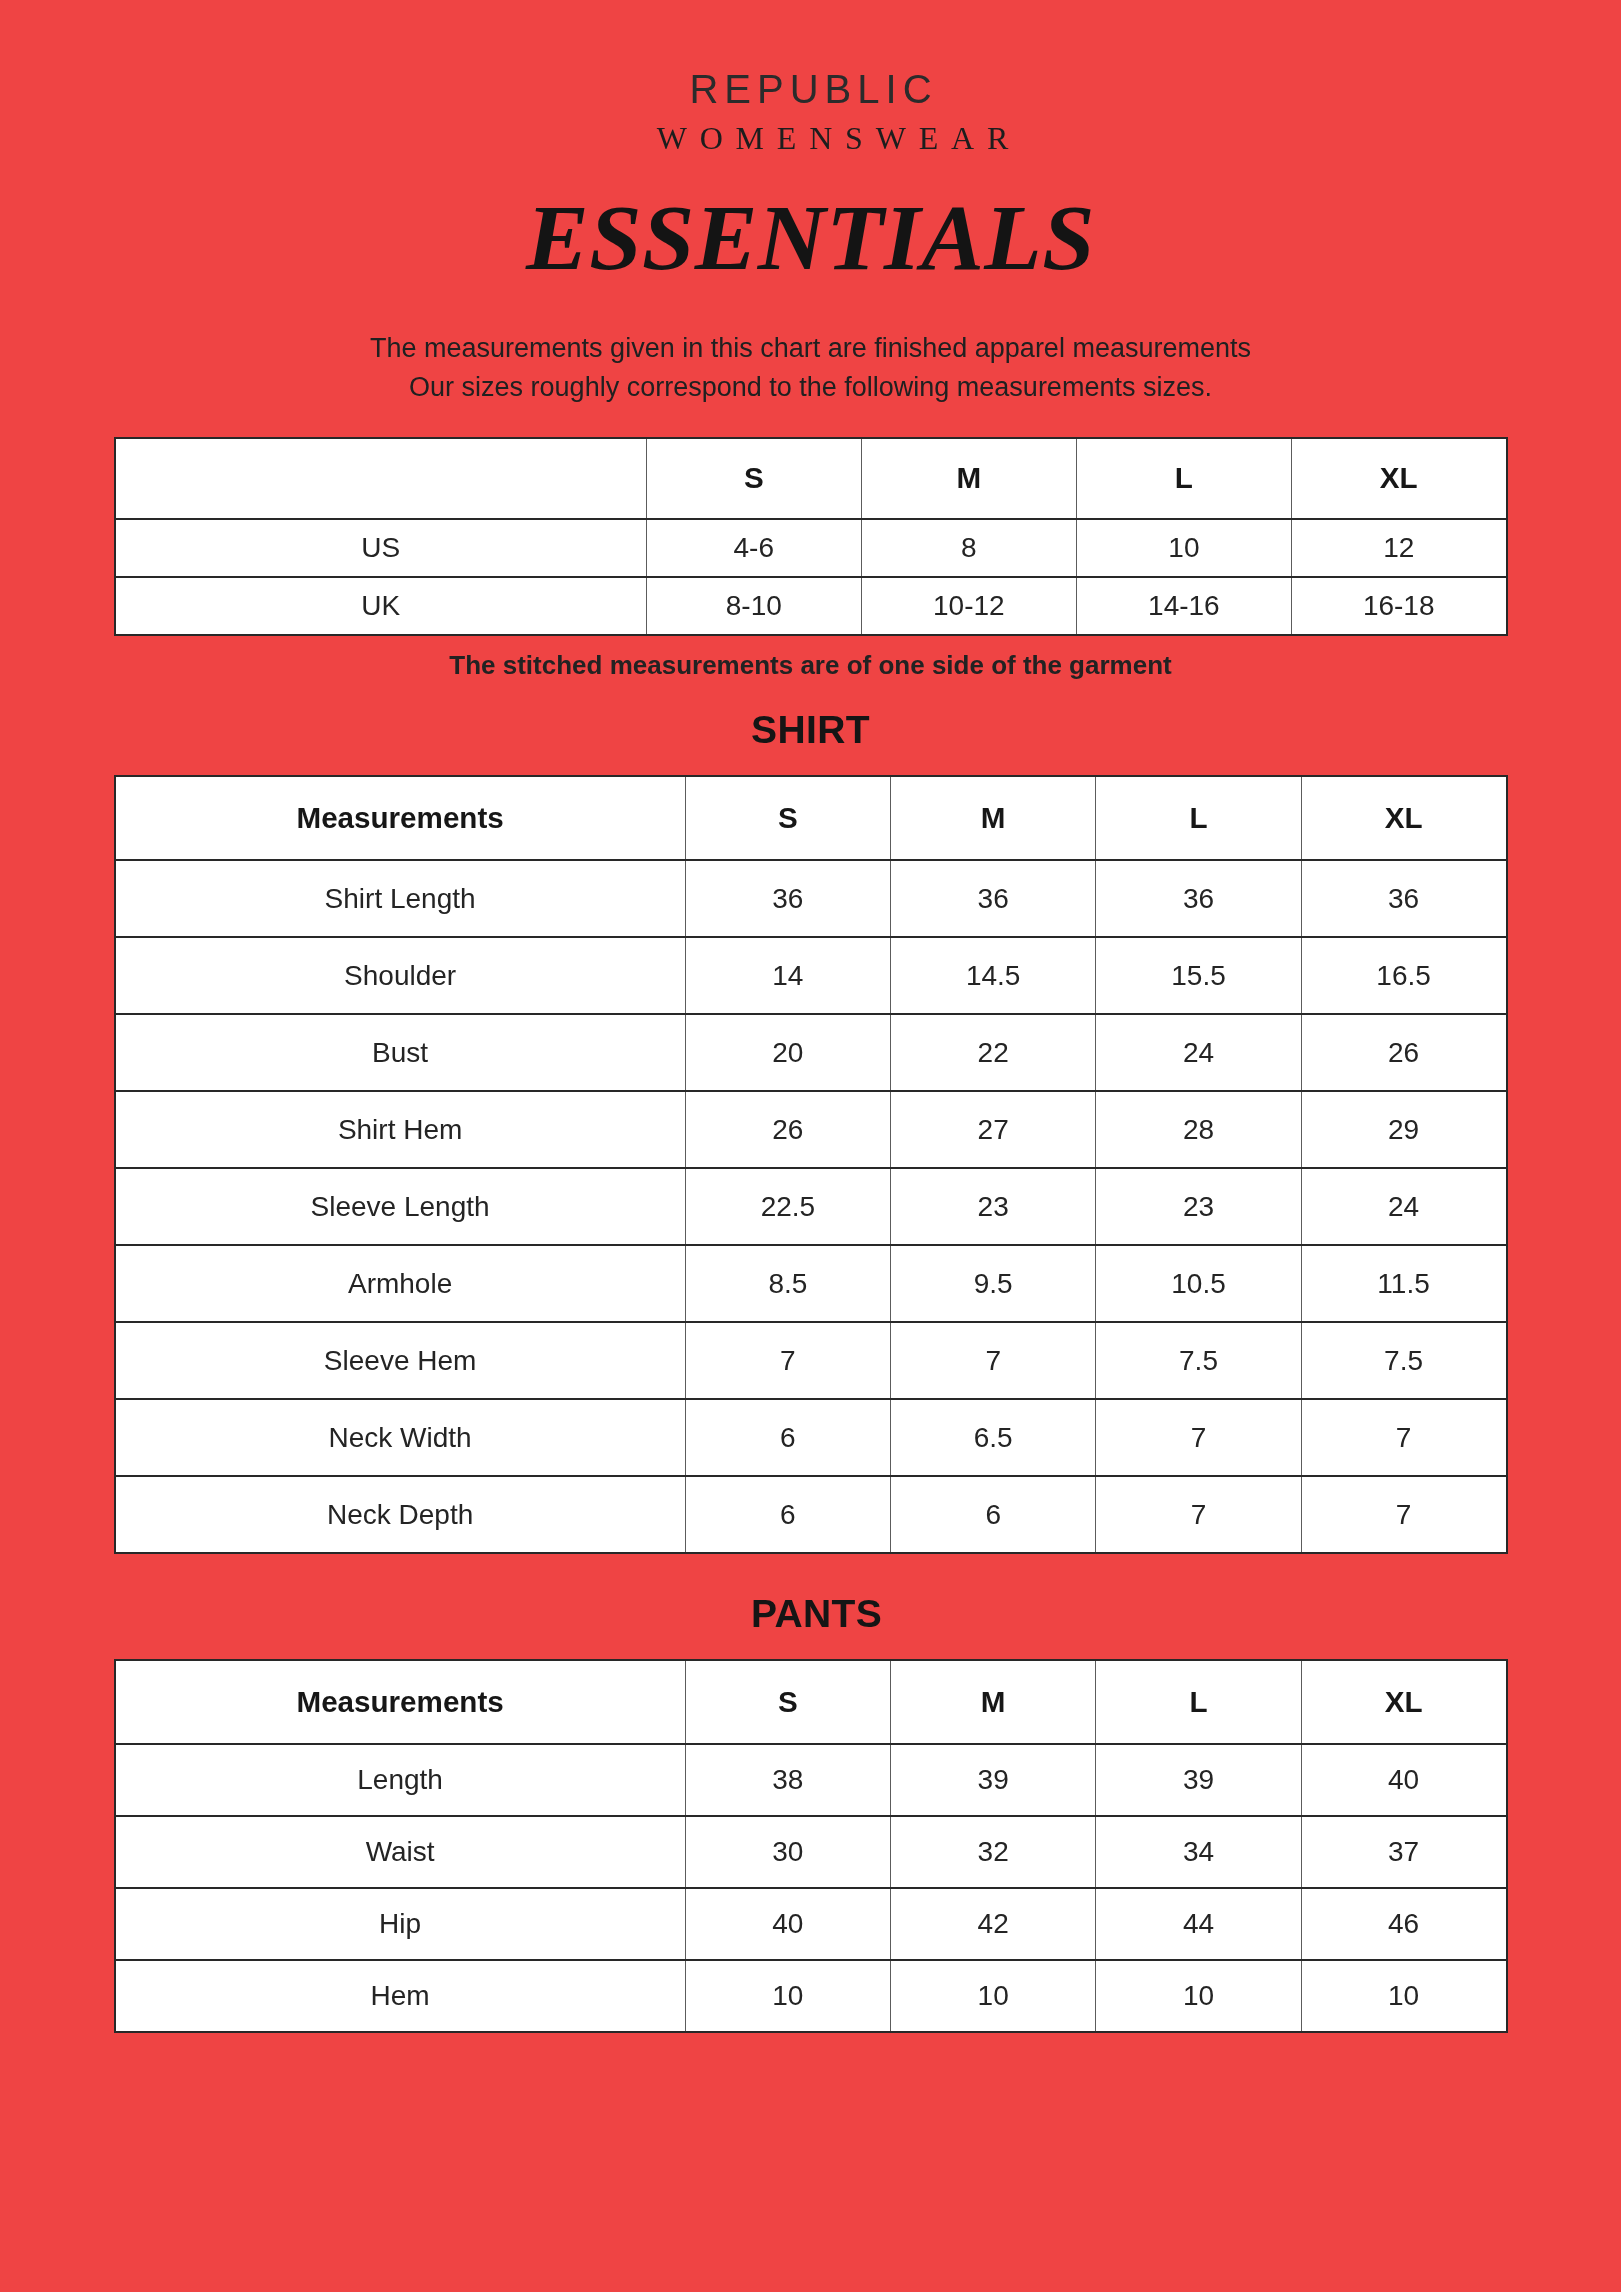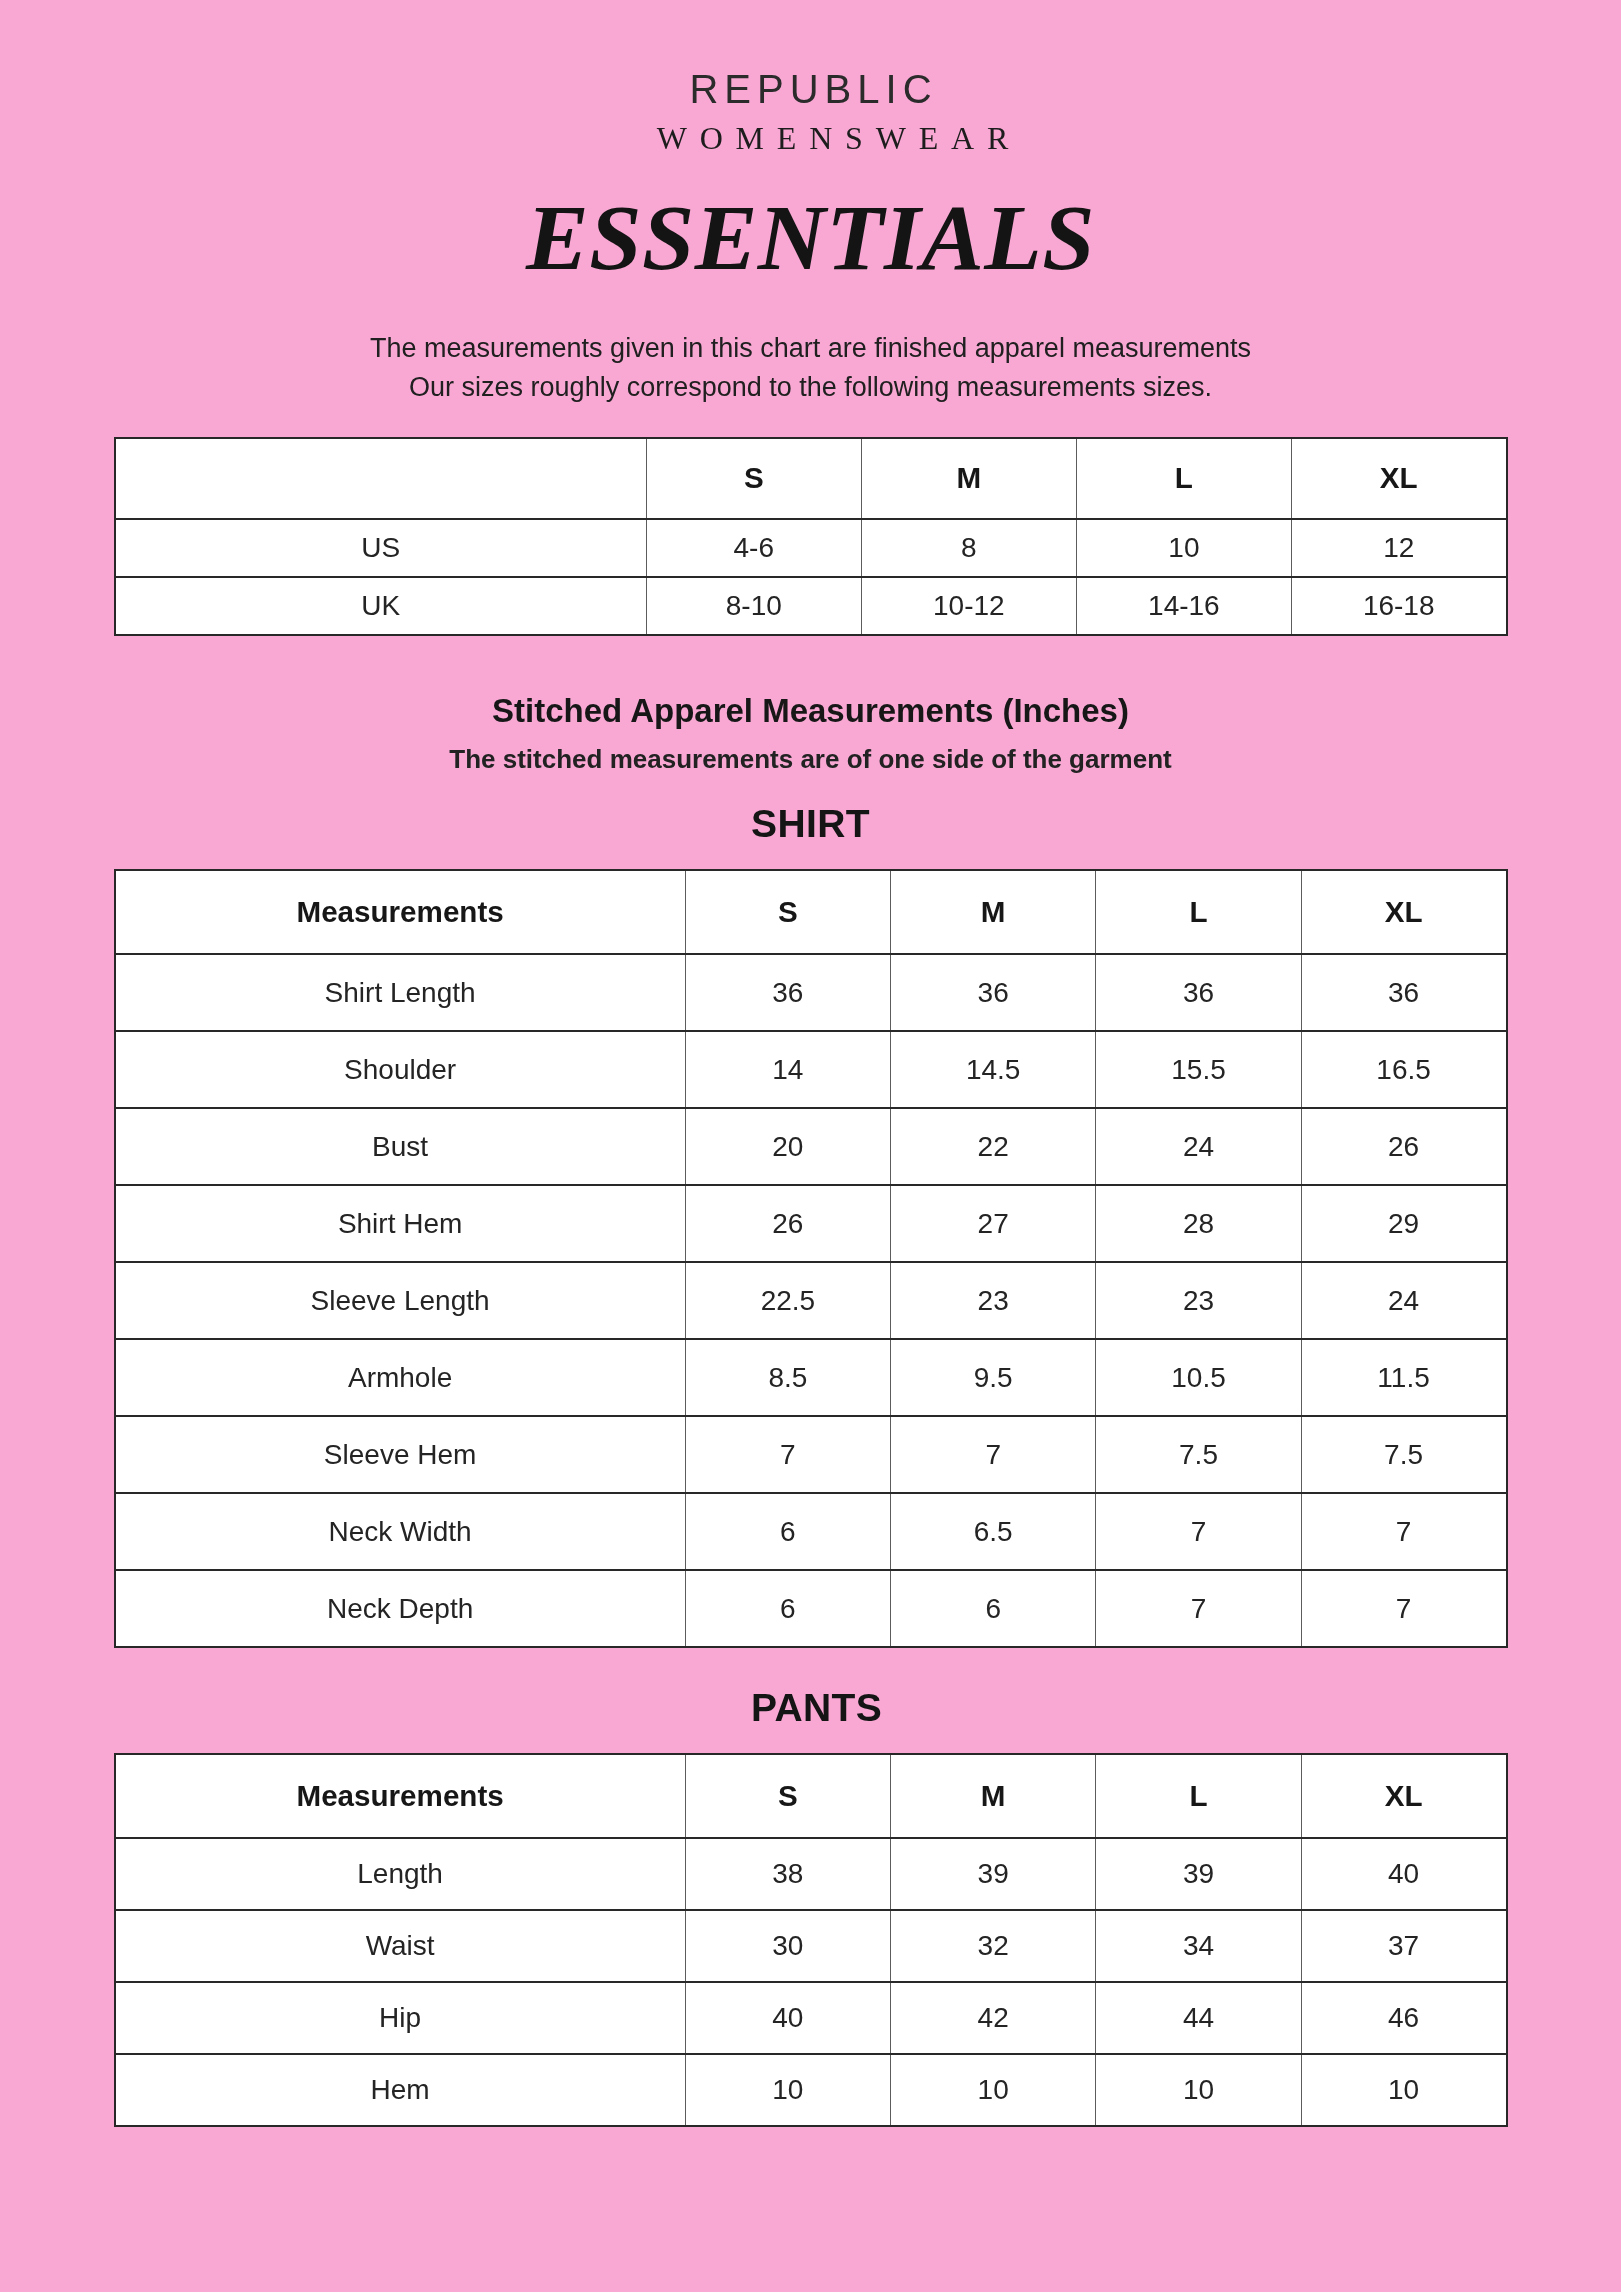--- a/index.html
+++ b/index.html
@@ -6,21 +6,21 @@
   html, body { background: #ffffff; }
   body {
     width: 1621px; height: 2293px;
     font-family: "Liberation Sans", "DejaVu Sans", sans-serif;
     color: #1f1f1f;
     -webkit-font-smoothing: antialiased;
   }
   .page {
     position: relative;
     width: 1621px; height: 2293px;
-    background: #f9a8d4;
+    background: #ef4444;
     overflow: hidden;
     text-align: center;
   }
 
   
   .brand-name {
     padding-top: 66px;
     font-size: 40px;
     font-weight: 400;
     letter-spacing: 0.15em;
@@ -166,21 +166,20 @@
       <tr>
         <td>UK</td>
         <td>8-10</td>
         <td>10-12</td>
         <td>14-16</td>
         <td>16-18</td>
       </tr>
     </tbody>
   </table>
 
-  <div class="section-heading">Stitched Apparel Measurements (Inches)</div>
   <div class="section-subheading">The stitched measurements are of one side of the garment</div>
 
   <div class="table-title">SHIRT</div>
 
   <table class="measure-table shirt-table">
     <colgroup>
       <col class="label-col">
         <col class="size-col">
         <col class="size-col">
         <col class="size-col">

